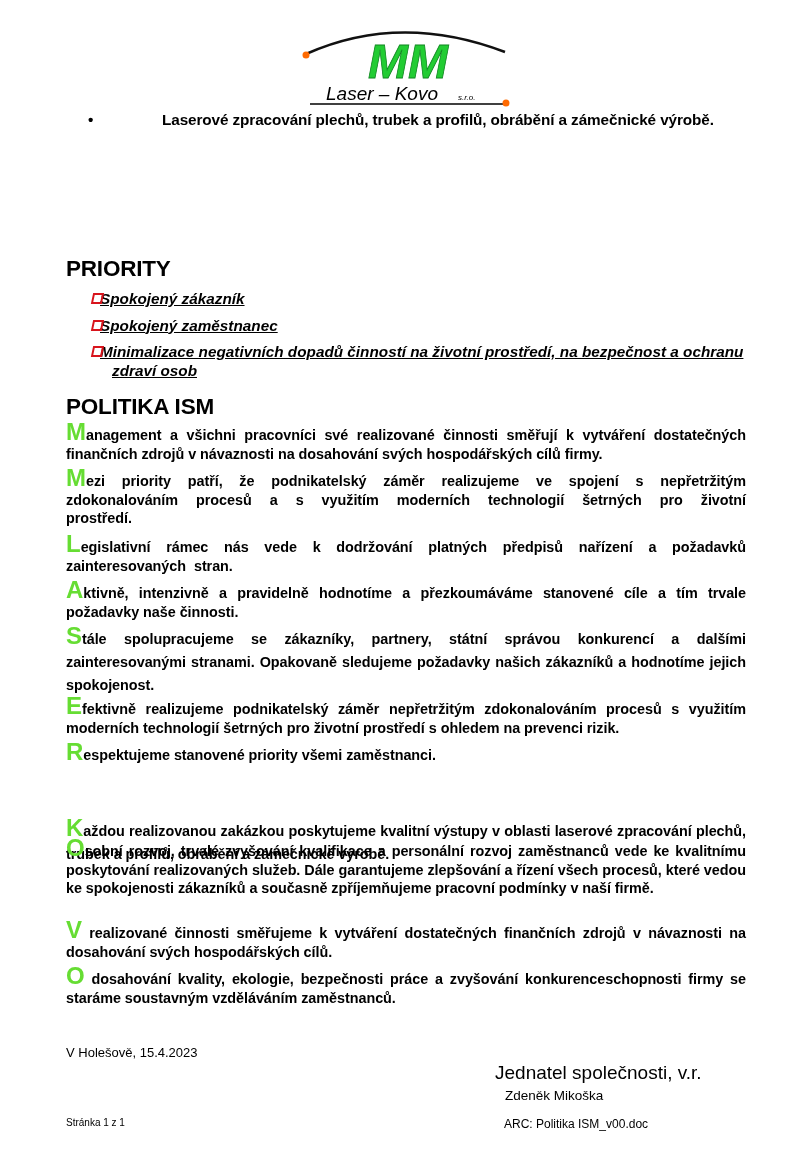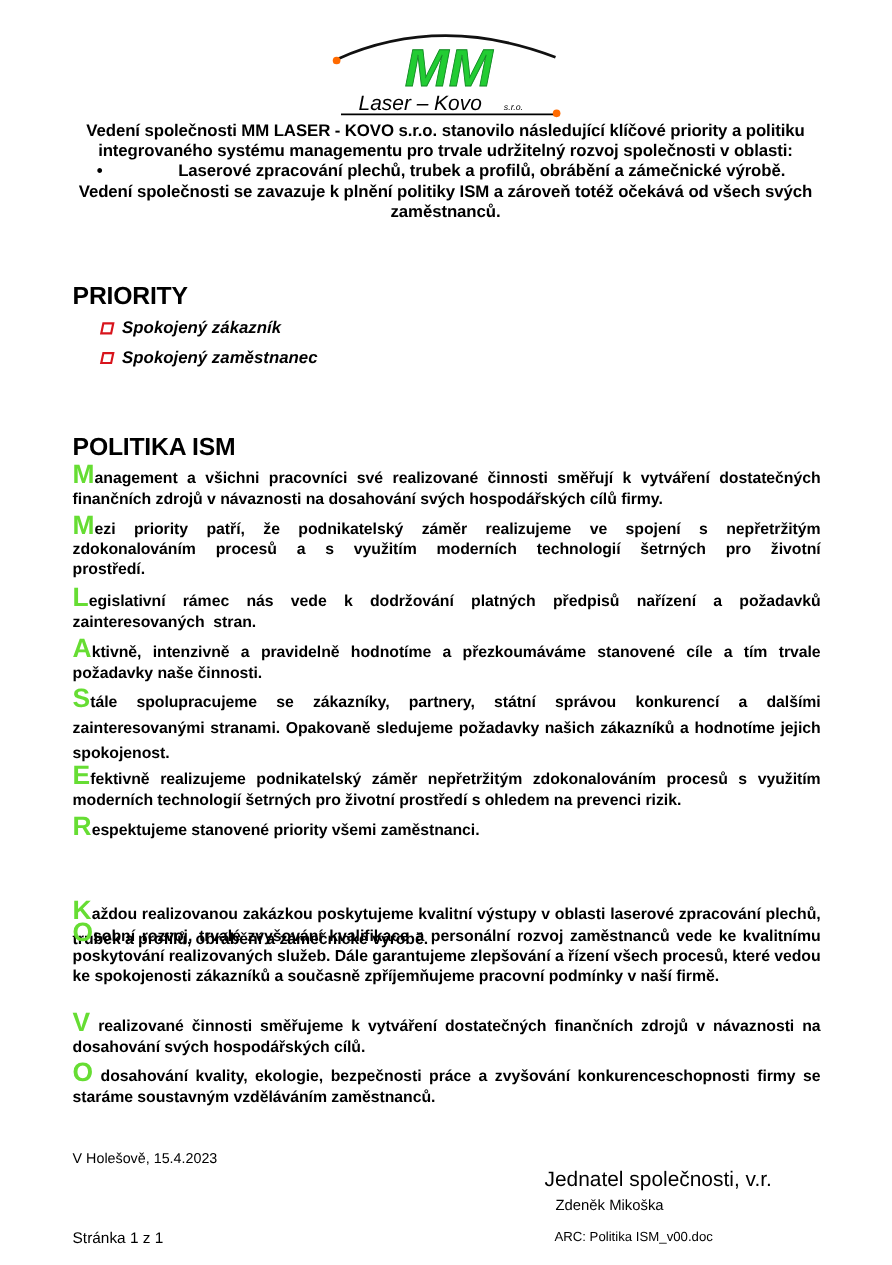--- a/index.html
+++ b/index.html
@@ -9,66 +9,68 @@
   .intro { position: absolute; left: 64px; top: 111px; width: 682px; text-align: center;
            font-weight: bold; font-size: 15.3px; line-height: 18.2px; letter-spacing: -0.1px; }
   .intro .bullet-row { text-align: left; position: relative; padding-left: 42px; }
   .intro .bullet-row .dot { position: absolute; left: 24px; top: 0; }
   .intro .bullet-row .txt { display: inline; padding-left: 56px; }
   h1 { position: absolute; left: 66px; margin: 0; font-size: 22.5px; font-weight: bold; letter-spacing: -0.2px; }
   .h-priority { top: 256px; }
   .h-politika { top: 394px; }
   .priorities { position: absolute; left: 92px; top: 290px; width: 660px;
                 font-size: 15.3px; font-weight: bold; font-style: italic; }
-  .prio { position: relative; padding-left: 19px; margin-bottom: 8px; line-height: 18.5px; }
+  .prio { position: relative; padding-left: 8px; margin-bottom: 8px; line-height: 18.5px; text-decoration: underline; }
   .prio .box { position: absolute; left: 0; top: 3px; width: 11px; height: 11px;
                border: 2.5px solid #d8141c; transform: skewX(-12deg); box-sizing: border-box; }
   .prio .cont { display: block; padding-left: 12px; text-indent: -12px; }
   .policy { position: absolute; left: 66px; width: 680px; font-size: 14.4px; font-weight: bold;
             line-height: 18.5px; text-align: justify; letter-spacing: -0.05px; }
   .policy .cap { color: #66dd33; font-size: 24px; line-height: 16px; font-weight: bold; }
   .signature-left { position: absolute; left: 66px; top: 1045px; font-size: 13px; }
   .signature-name { position: absolute; left: 505px; top: 1045px; font-size: 13.5px; margin-top: 43px; }
   .signature-role { position: absolute; left: 495px; top: 1062px; font-size: 19px; }
-  .footer-left { position: absolute; left: 66px; top: 1117px; font-size: 14px; }
+  .footer-left { position: absolute; left: 66px; top: 1117px; font-size: 10px; }
   .footer-right { position: absolute; left: 504px; top: 1117px; font-size: 12px; }
 </style>
 </head>
 <body>
 
 <div class="logo">
   <svg width="230" height="88" viewBox="0 0 230 88">
     <path d="M16 32 Q 110 -10 215 30" fill="none" stroke="#111" stroke-width="2.5"></path>
     <circle cx="16" cy="33" r="3.5" fill="#ff6a00"></circle>
     <text x="78" y="56" font-family="Liberation Sans, sans-serif" font-style="italic" font-weight="bold" font-size="48" fill="#22cc33" stroke="#118822" stroke-width="0.8">MM</text>
     <text x="36" y="78" font-family="Liberation Sans, sans-serif" font-style="italic" font-size="19" fill="#000">Laser – Kovo</text>
     <text x="168" y="78" font-family="Liberation Sans, sans-serif" font-style="italic" font-size="8" fill="#000">s.r.o.</text>
     <line x1="20" y1="82" x2="215" y2="82" stroke="#000" stroke-width="1.5"></line>
     <circle cx="216" cy="81" r="3.5" fill="#ff6a00"></circle>
   </svg>
 </div>
 
 <div class="intro">
-  <div>Vedení společnosti MM LASER - KOVO s.r.o. stanovilo následující klíčové priority a politiku integrovaného systému managementu pro trvale udržitelný rozvoj společnosti v oblasti:</div>
   <div class="bullet-row">
     <span class="dot">•</span>
     <span class="txt">Laserové zpracování plechů, trubek a profilů, obrábění a zámečnické výrobě.</span>
   </div>
-  <div>Vedení společnosti se zavazuje k plnění politiky ISM a zároveň totéž očekává od všech svých zaměstnanců.</div>
 </div>
 
 <h1 class="h-priority">PRIORITY</h1>
 <div class="priorities">
   <div class="prio">
     <span class="box"></span>
     <span>Spokojený zákazník</span>
   </div>
   <div class="prio">
     <span class="box"></span>
     <span>Spokojený zaměstnanec</span>
+  </div>
+  <div class="prio">
+    <span class="box"></span>
+    <span class="cont">Minimalizace negativních dopadů činností na životní prostředí, na bezpečnost a ochranu zdraví osob</span>
   </div>
 </div>
 
 <h1 class="h-politika">POLITIKA ISM</h1>
 
 <div class="policy" style="top:424px">
   <span class="cap">M</span><span>anagement a všichni pracovníci své realizované činnosti směřují k vytváření dostatečných finančních zdrojů v návaznosti na dosahování svých hospodářských cílů firmy.</span>
 </div>
 <div class="policy" style="top:470px; word-spacing:6px">
   <span class="cap">M</span><span>ezi priority patří, že podnikatelský záměr realizujeme ve spojení s nepřetržitým zdokonalováním procesů a s využitím moderních technologií šetrných pro životní prostředí.</span>

